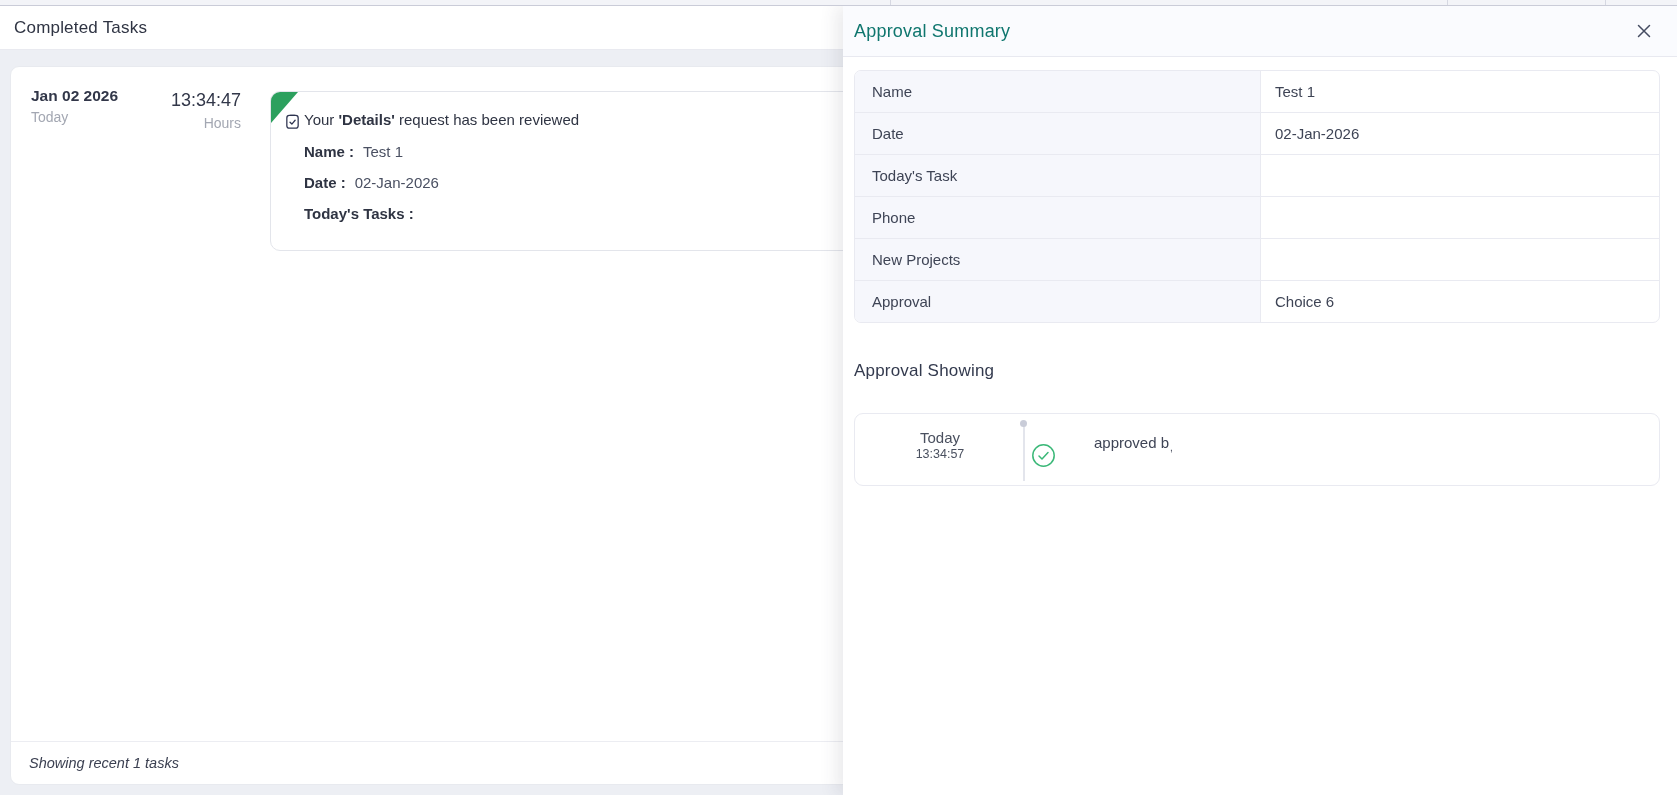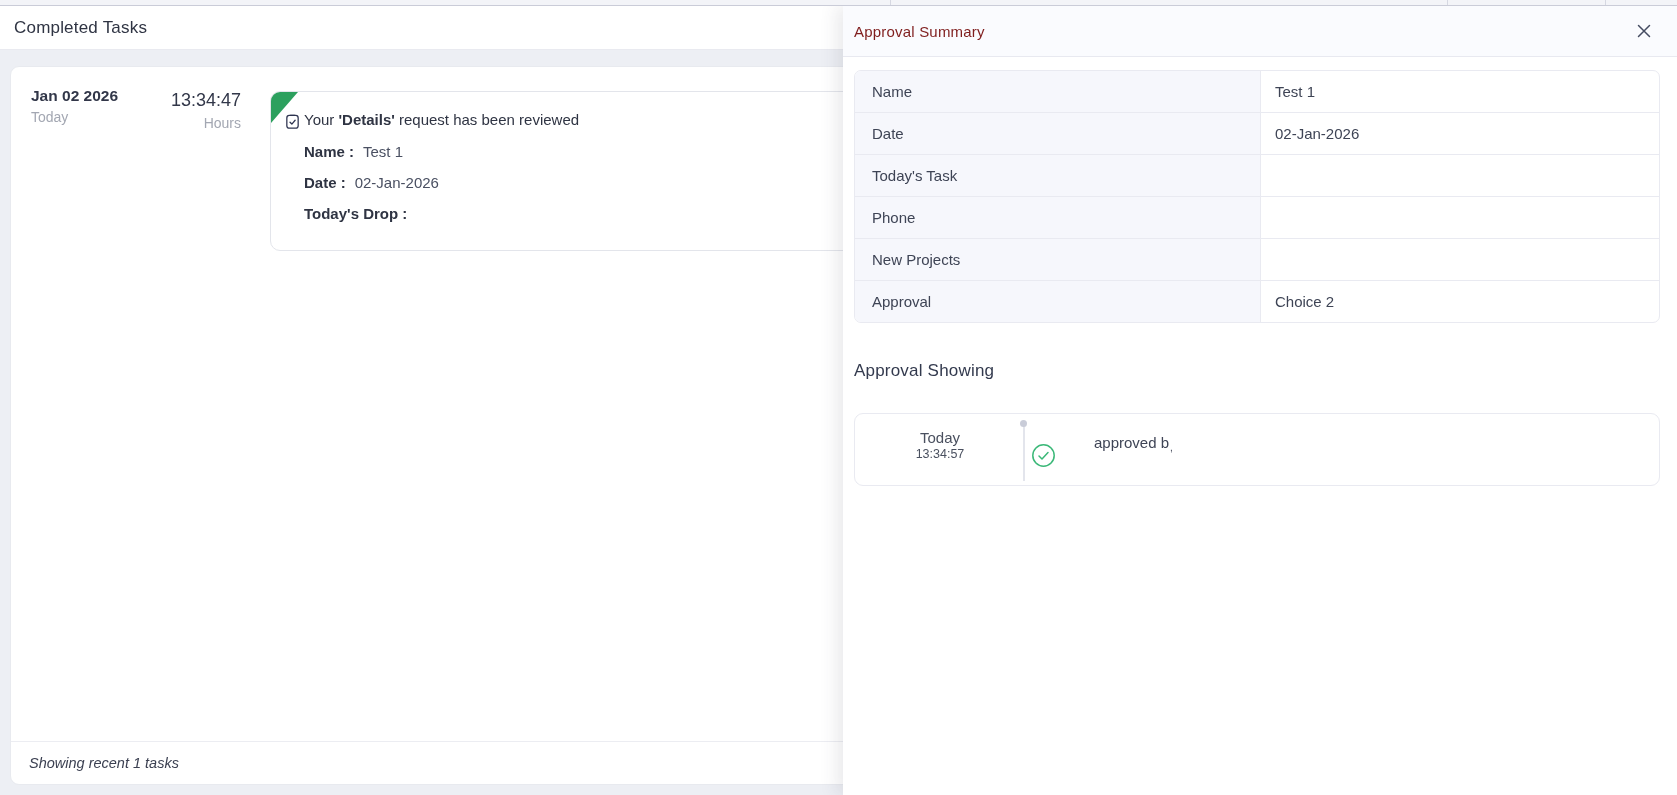--- a/index.html
+++ b/index.html
@@ -67,21 +67,21 @@
   
   .drawer{
     position:absolute;left:843px;top:6px;width:834px;height:789px;
     background:#ffffff;box-shadow:-7px 0 16px rgba(55,60,80,.10);
     box-sizing:border-box;z-index:40;
   }
   .drawer-header{
     height:51px;background:#fafbfe;border-bottom:1px solid #e8e9f0;
     display:flex;align-items:center;padding:0 22px 0 11px;box-sizing:border-box;
   }
-  .drawer-title{flex:1;font-size:15px;color:#7f1d1d;letter-spacing:.2px;}
+  .drawer-title{flex:1;font-size:18px;color:#0f766e;letter-spacing:.2px;}
   .close-btn{background:none;border:none;padding:2px;cursor:pointer;line-height:0;}
 
   .summary-table{
     margin:13px 17px 0 11px;
     border:1px solid #e9eaf1;border-radius:7px;overflow:hidden;
   }
   .srow{display:flex;height:41px;border-bottom:1px solid #e9eaf1;}
   .srow:last-child{border-bottom:none;}
   .slabel{
     width:406px;box-sizing:border-box;background:#f6f7fc;border-right:1px solid #e9eaf1;
@@ -137,21 +137,21 @@
     <div class="msg-line">
       <span>Your </span><b>'Details'</b><span> request has been reviewed</span>
     </div>
     <div class="msg-field f0">
       <span class="f-label">Name :</span><span class="f-value">Test 1</span>
     </div>
     <div class="msg-field f1">
       <span class="f-label">Date :</span><span class="f-value">02-Jan-2026</span>
     </div>
     <div class="msg-field f2">
-      <span class="f-label">Today's Drop :</span><span class="f-value"></span>
+      <span class="f-label">Today's Tasks :</span><span class="f-value"></span>
     </div>
   </div>
 
   <div class="tasks-footer">
     <span>Showing recent 1 tasks</span>
   </div>
 </div>
 
 <div class="drawer">
   <div class="drawer-header">
@@ -181,21 +181,21 @@
     <div class="srow">
       <div class="slabel">Phone</div>
       <div class="svalue"></div>
     </div>
     <div class="srow">
       <div class="slabel">New Projects</div>
       <div class="svalue"></div>
     </div>
     <div class="srow">
       <div class="slabel">Approval</div>
-      <div class="svalue">Choice 2</div>
+      <div class="svalue">Choice 6</div>
     </div>
   </div>
 
   <div class="history-title">Approval Showing</div>
 
   <div class="history-card">
     <div class="h-when">
       <div class="h-day">Today</div>
       <div class="h-time">13:34:57</div>
     </div>

